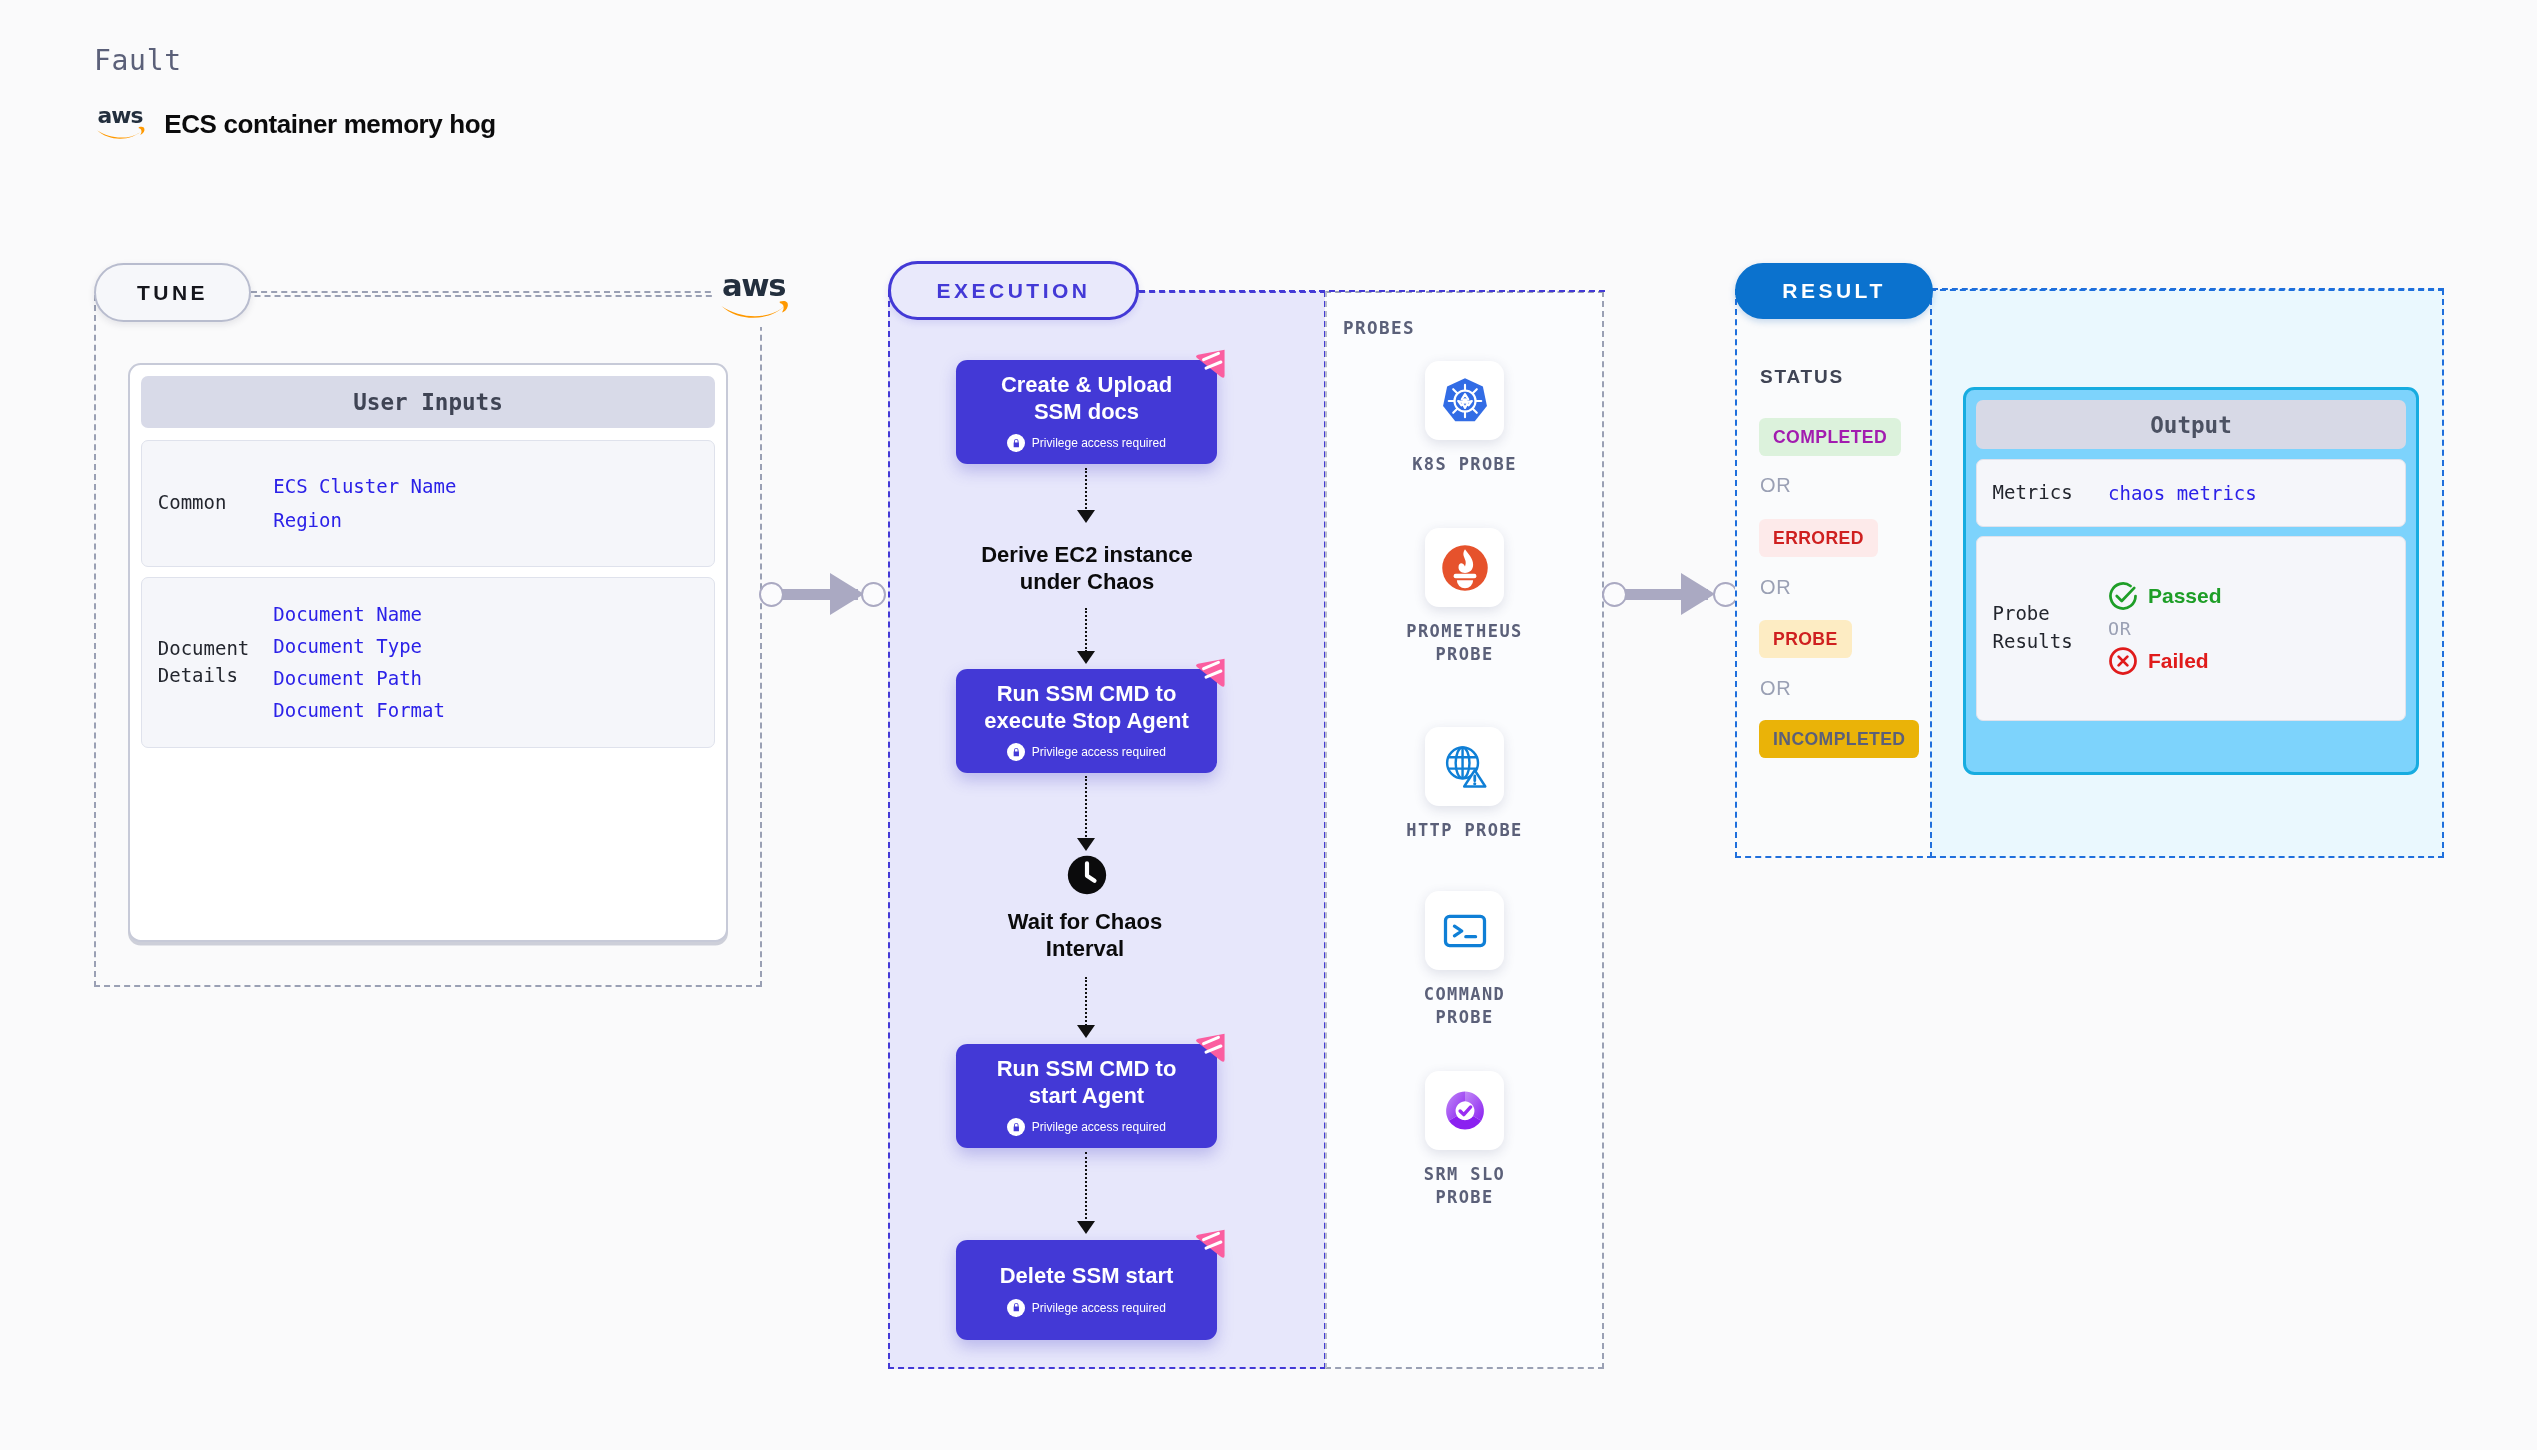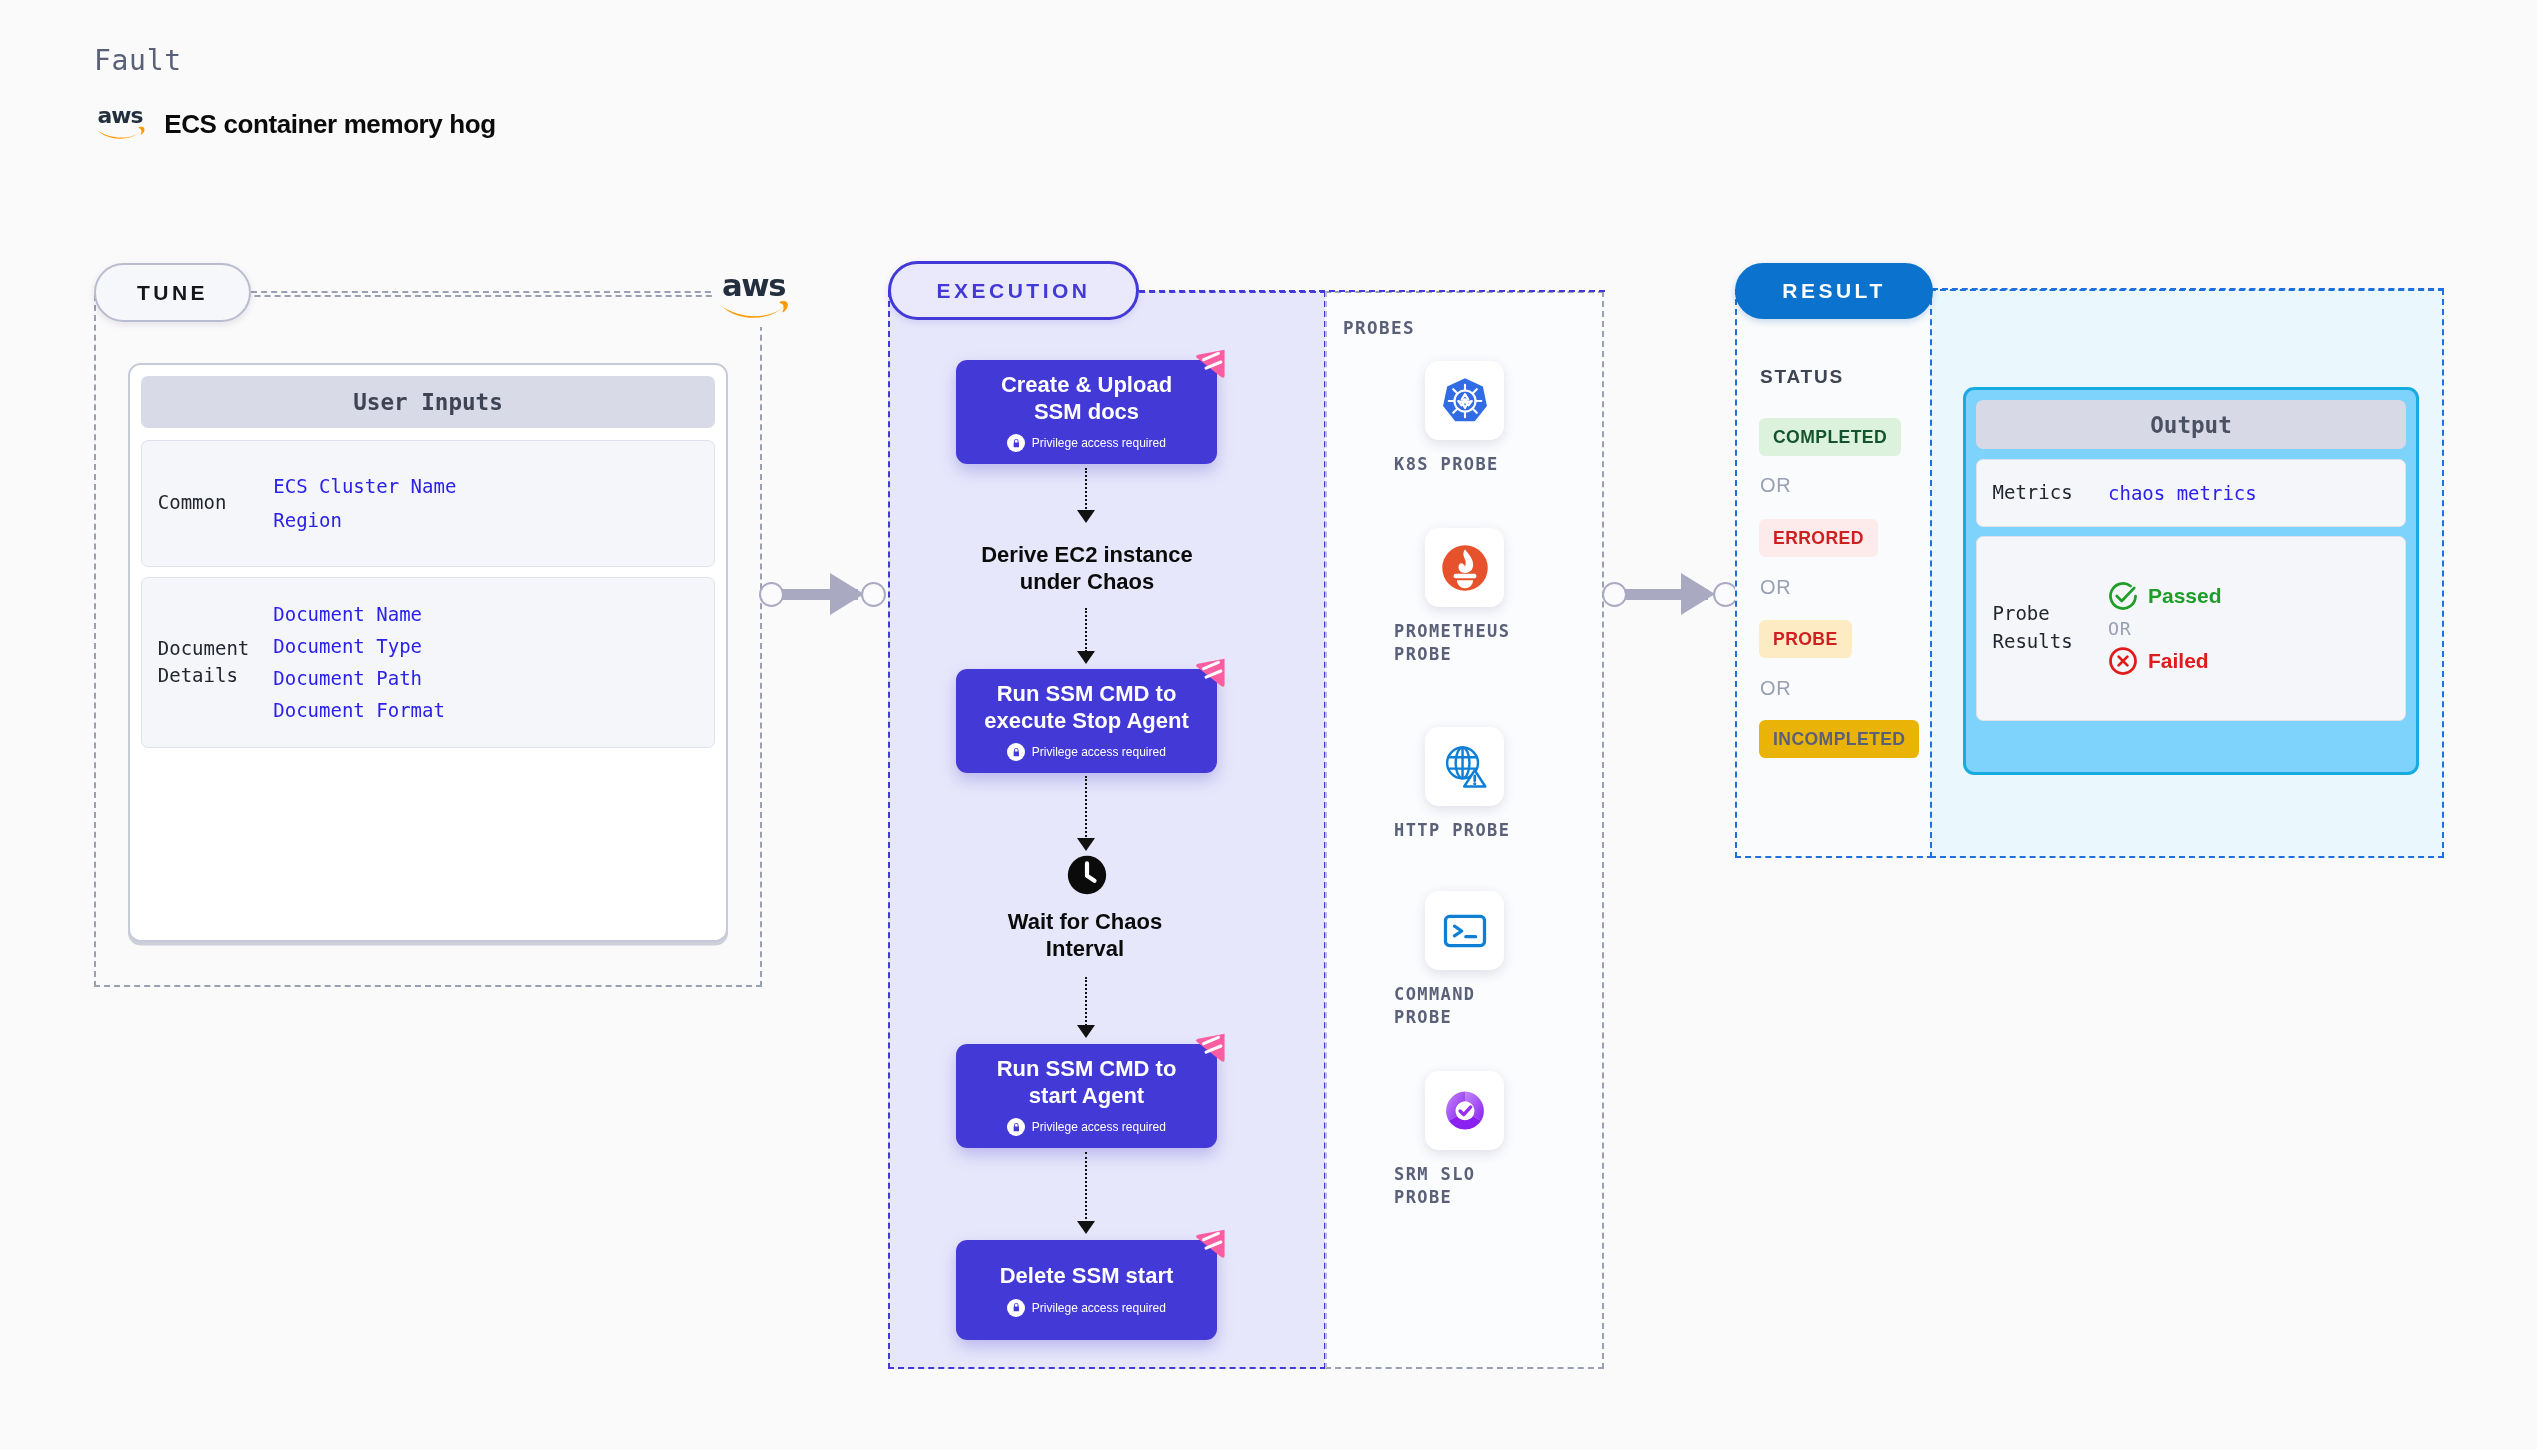--- a/index.html
+++ b/index.html
@@ -95,21 +95,21 @@
   .vdash { position:absolute; border-left:2.8px dotted #111; width:0; }
   .varrow { position:absolute; width:0; height:0;
     border-left:9.2px solid transparent; border-right:9.2px solid transparent;
     border-top:13.4px solid #111; }
 
   
   .probes-title {
     position:absolute; font-family:"DejaVu Sans Mono", monospace;
     font-size:17.6px; color:#5b6079; font-weight:bold; letter-spacing:1.4px;
   }
-  .probe { position:absolute; width:141px; }
+  .probe { position:absolute; width:141px; text-align:center; }
   .probe .picon {
     width:79px; height:79px; margin:0 auto; border-radius:14px; background:#fff;
     box-shadow:0 3.5px 11.3px rgba(40,50,90,.13);
     display:flex; align-items:center; justify-content:center;
   }
   .probe .plabel {
     margin-top:12.7px; font-family:"DejaVu Sans Mono", monospace;
     font-size:17px; color:#5b6079; font-weight:bold; letter-spacing:1.4px; line-height:1.35;
   }
 
@@ -391,21 +391,21 @@
 
 <div class="dashpanel panel-result-status" style="left:1735px; top:289px; width:198px; height:569px;"></div>
 <div class="dashpanel panel-result-out" style="left:1930px; top:289px; width:514px; height:569px;"></div>
 
 <div class="sect-badge badge-result" style="left:1735px; top:263px; width:198px; height:56px; font-size:21px; letter-spacing:3.5px;">
   <span>RESULT</span>
 </div>
 
 <div class="status-title" style="left:1760px; top:366px;">STATUS</div>
 
-<div class="pill" style="left:1759px; top:418px; background:#dcf2dc; color:#14532d;">
+<div class="pill" style="left:1759px; top:418px; background:#dcf2dc; color:#a21caf;">
   <span>COMPLETED</span>
 </div>
 <div class="orword" style="left:1760px; top:474px;">OR</div>
 <div class="pill" style="left:1759px; top:519px; background:#fdeaea; color:#cf2020;">
   <span>ERRORED</span>
 </div>
 <div class="orword" style="left:1760px; top:576px;">OR</div>
 <div class="pill" style="left:1759px; top:620px; background:#fdecc3; color:#cf2020;">
   <span>PROBE</span>
 </div>

